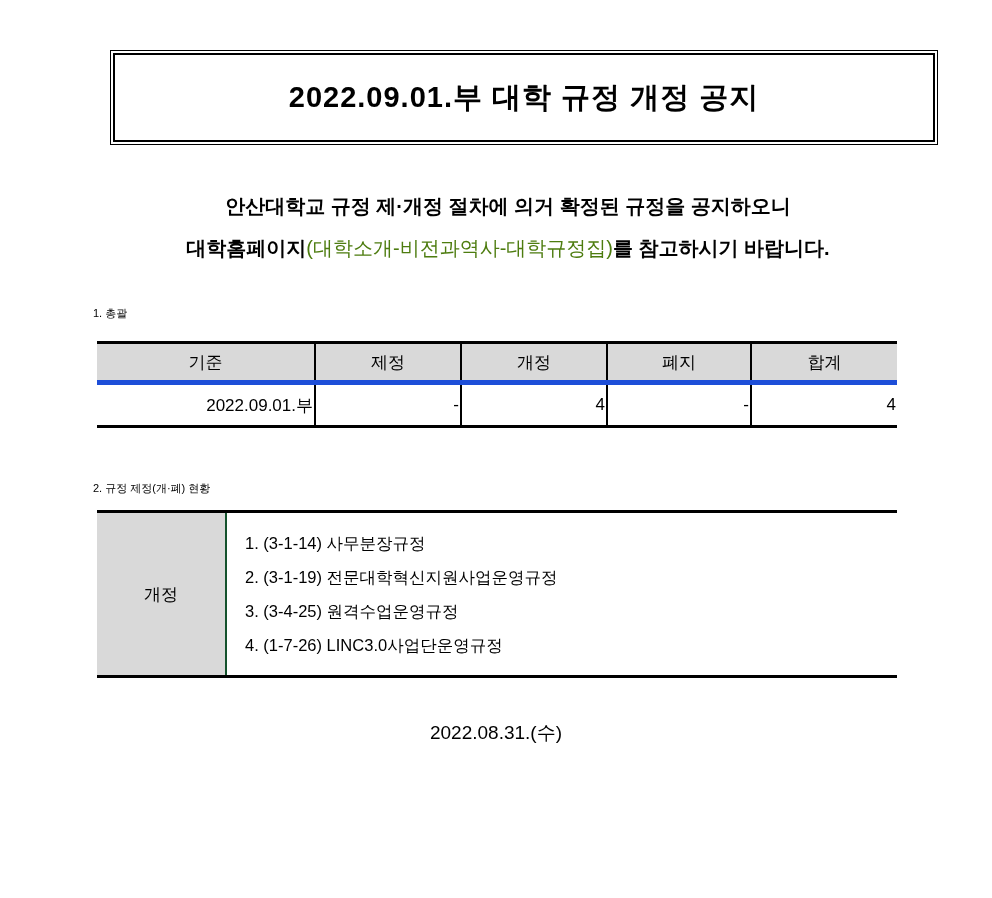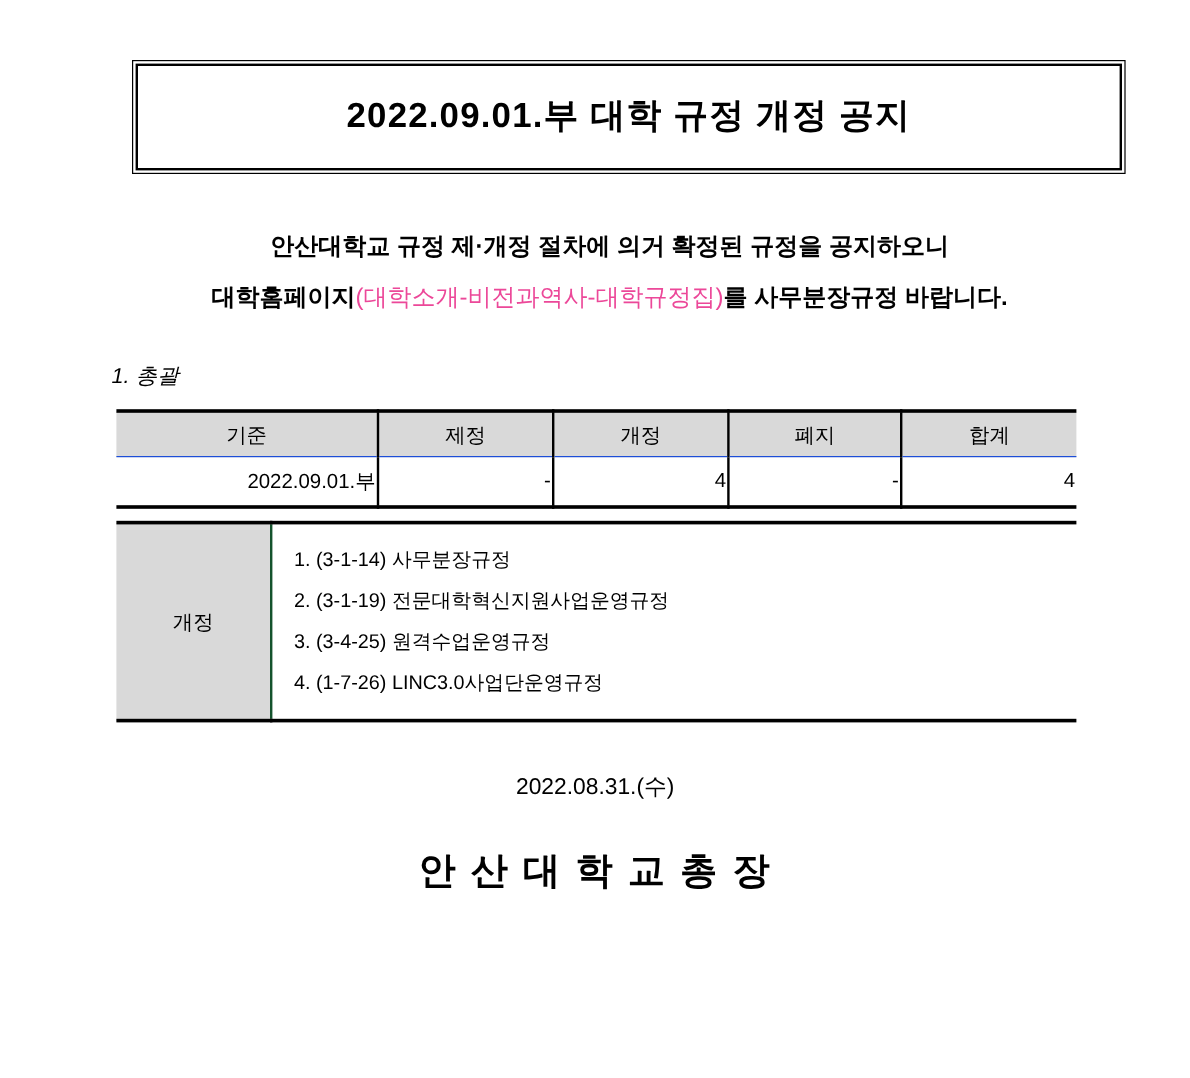--- a/index.html
+++ b/index.html
@@ -31,46 +31,45 @@
   }
   
   .intro{
     margin-top:40px;
     text-align:center;
     font-size:20px;
     font-weight:bold;
     line-height:42px;
     padding-left:24px;
   }
-  .intro .path{color:#ec4899;font-weight:normal;}
+  .intro .path{color:#4d7c0f;font-weight:normal;}
   
   .sec-heading{
     margin-left:93px;
-    font-size:18px;
+    font-size:11px;
     line-height:24px;
     font-weight:normal;
-    font-style:italic;
   }
   .sec1-heading{margin-top:32px;}
   .sec2-heading{margin-top:48px;}
   
   table{border-collapse:collapse;table-layout:fixed;margin-left:97px;}
   .t1{
     width:800px;
     margin-top:16px;
     border-top:3px solid #000;
     border-bottom:3px solid #000;
     font-size:17px;
   }
   .t1 th{
     background:#d9d9d9;
     font-weight:normal;
     height:34px;
     text-align:center;
-    border-bottom:1px solid #1d4ed8;
+    border-bottom:5px solid #1d4ed8;
   }
   .t1 td{height:38px;text-align:right;}
   .t1 th + th, .t1 td + td{border-left:2px solid #000;}
   
   .t2{
     width:800px;
     margin-top:10px;
     border-top:3px solid #000;
     border-bottom:3px solid #000;
     font-size:17px;
@@ -110,21 +109,21 @@
 <div class="page">
 
   <div class="title-box">
     <div class="title-box-inner">
       <div class="title-text">2022.09.01.부 대학 규정 개정 공지</div>
     </div>
   </div>
 
   <div class="intro">
     <div>안산대학교 규정 제·개정 절차에 의거 확정된 규정을 공지하오니</div>
-    <div><span>대학홈페이지</span><span class="path">(대학소개-비전과역사-대학규정집)</span><span>를 사무분장규정 바랍니다.</span></div>
+    <div><span>대학홈페이지</span><span class="path">(대학소개-비전과역사-대학규정집)</span><span>를 참고하시기 바랍니다.</span></div>
   </div>
 
   <div class="sec-heading sec1-heading">1. 총괄</div>
 
   <table class="t1">
     <colgroup>
       <col style="width:218px">
         <col style="width:146px">
         <col style="width:146px">
         <col style="width:144px">
@@ -143,35 +142,35 @@
       <tr>
         <td>2022.09.01.부</td>
         <td>-</td>
         <td>4</td>
         <td>-</td>
         <td>4</td>
       </tr>
     </tbody>
   </table>
 
+  <div class="sec-heading sec2-heading">2. 규정 제정(개·폐) 현황</div>
 
   <table class="t2">
     <colgroup>
       <col style="width:129px">
         <col style="width:671px">
     </colgroup>
     <tbody>
       <tr>
         <td class="label-cell">개정</td>
         <td class="content-cell">
           <div class="item">1. (3-1-14) 사무분장규정</div>
           <div class="item">2. (3-1-19) 전문대학혁신지원사업운영규정</div>
           <div class="item">3. (3-4-25) 원격수업운영규정</div>
           <div class="item">4. (1-7-26) LINC3.0사업단운영규정</div>
         </td>
       </tr>
     </tbody>
   </table>
 
   <div class="doc-date">2022.08.31.(수)</div>
-  <div class="signature">안 산 대 학 교 총 장</div>
 
 </div>
 
 </body></html>

